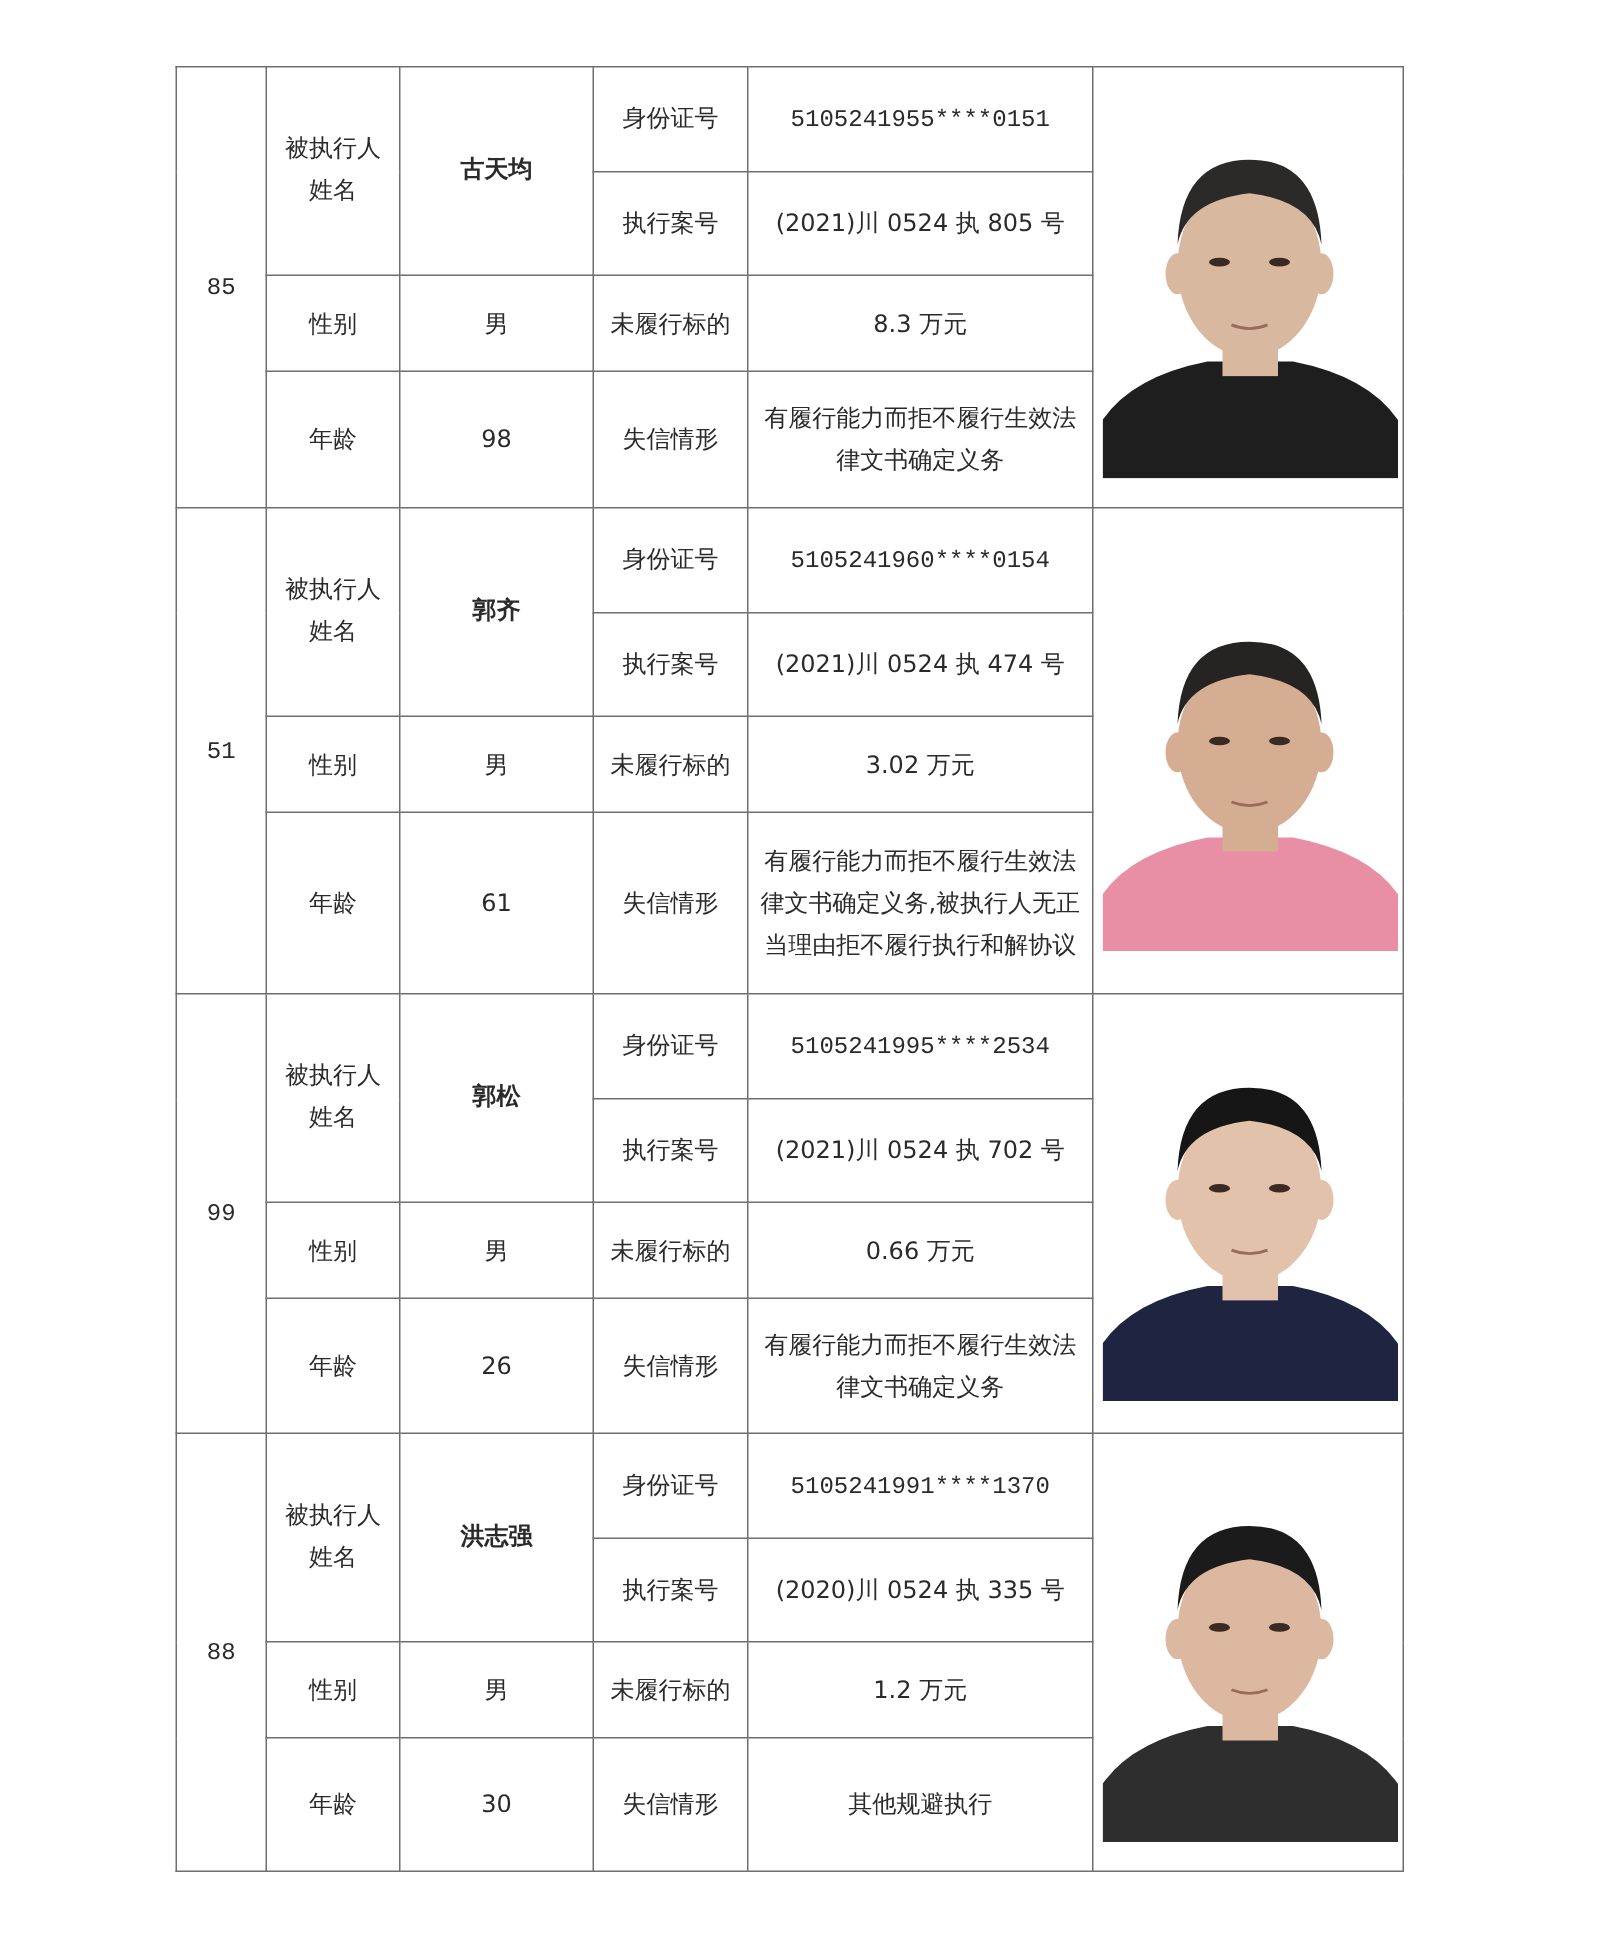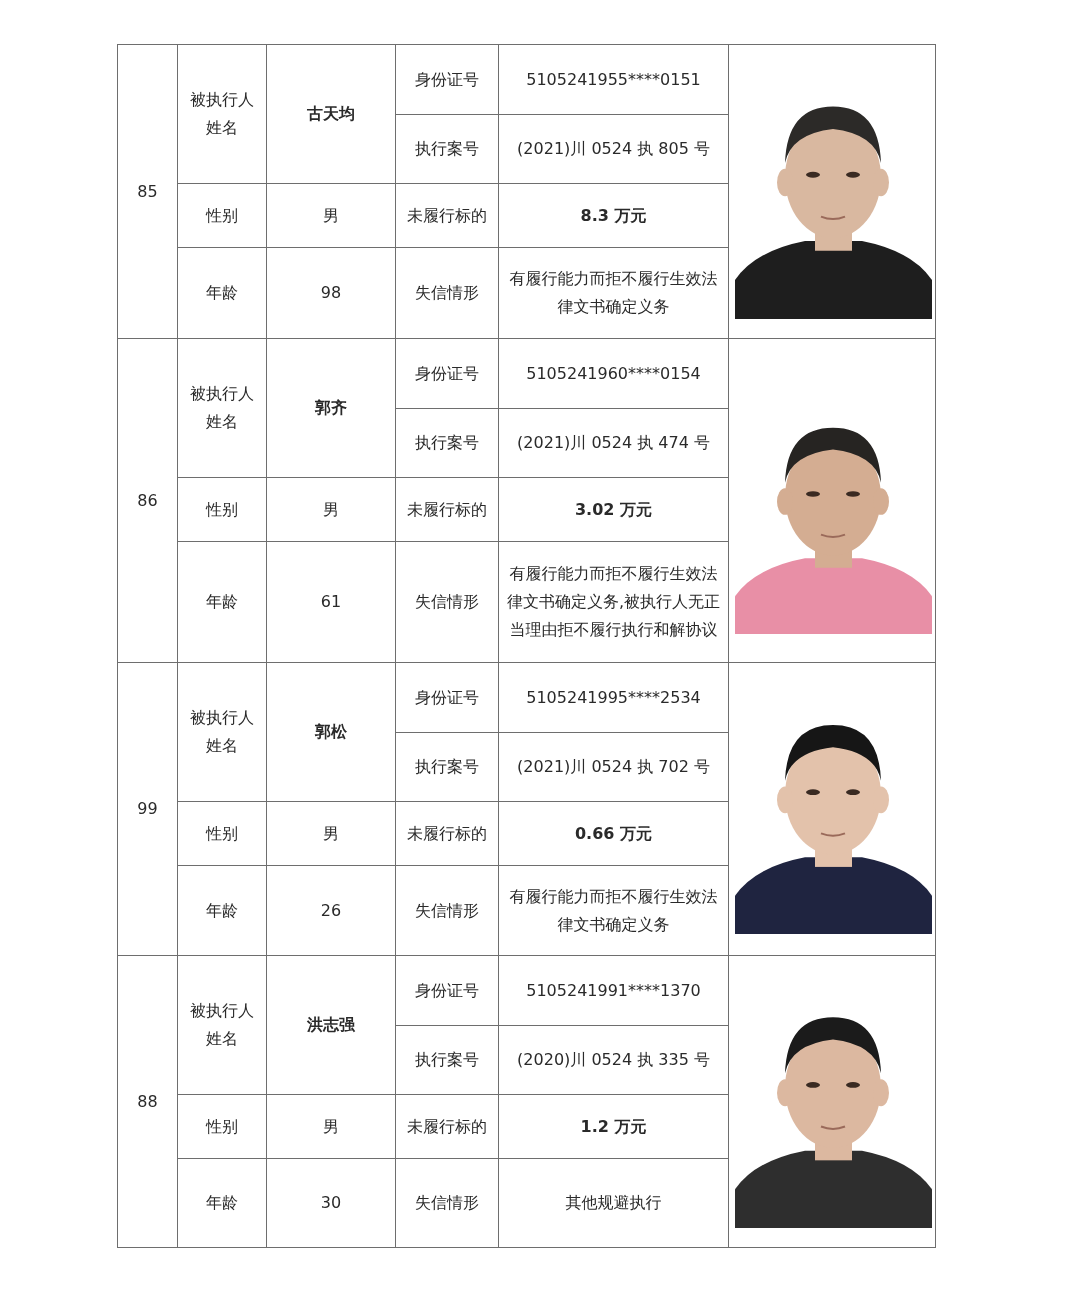--- a/index.html
+++ b/index.html
@@ -5,26 +5,26 @@
   html, body { margin: 0; padding: 0; background: #ffffff; }
   body { width: 1080px; height: 1293px; position: relative; overflow: hidden;
          font-family: "DejaVu Sans", "Liberation Sans", sans-serif; color: #222; }
   .sheet { position: absolute; left: 117px; top: 44px; width: 818px; }
   table.roster { border-collapse: collapse; width: 818px; table-layout: fixed; }
   table.roster td { border: 1px solid #6e6e6e; text-align: center; vertical-align: middle;
                     font-size: 16px; line-height: 28px; padding: 0 6px; color: #2a2a2a; }
   td.num { font-size: 16px; }
   td.label { color: #333; }
   td.name { font-weight: bold; }
-  td.amount { font-weight: bold; }
+  td.amount { font-weight: normal; }
   td.reason { line-height: 28.5px; padding: 0 12px; }
   td.photo-cell { padding: 0; vertical-align: top; }
   .photo { width: 197px; margin: 20px 0 0 auto; position: relative; overflow: hidden; background: #fff; }
   .photo svg { display: block; width: 100%; height: 100%; }
-  .group-top td { border-top: 1px solid #555; }
+  .group-top td { border-top: 1px solid #555; font-family: Liberation Mono, monospace; }
 </style>
 </head>
 <body>
 
 <div class="sheet">
   <table class="roster">
     <colgroup>
       <col style="width:60px">
         <col style="width:89px">
         <col style="width:129px">
@@ -70,21 +70,21 @@
     <td class="amount">8.3 万元</td>
   </tr>
   <tr style="height: 91px;">
     <td class="label">年龄</td>
     <td>98</td>
     <td class="label">失信情形</td>
     <td class="reason">有履行能力而拒不履行生效法律文书确定义务</td>
   </tr>
 
   <tr class="group-top" style="height:70px">
-    <td class="num" rowspan="4">86</td>
+    <td class="num" rowspan="4">51</td>
     <td class="label" rowspan="2">
       <div>被执行人</div>
       <div>姓名</div>
     </td>
     <td class="name" rowspan="2">郭齐</td>
     <td class="label">身份证号</td>
     <td>5105241960****0154</td>
     <td class="photo-cell" rowspan="4">
       <div class="photo" style="height: 227px; margin-top: 40px;">
               <svg viewBox="0 0 197 240" preserveAspectRatio="none">

